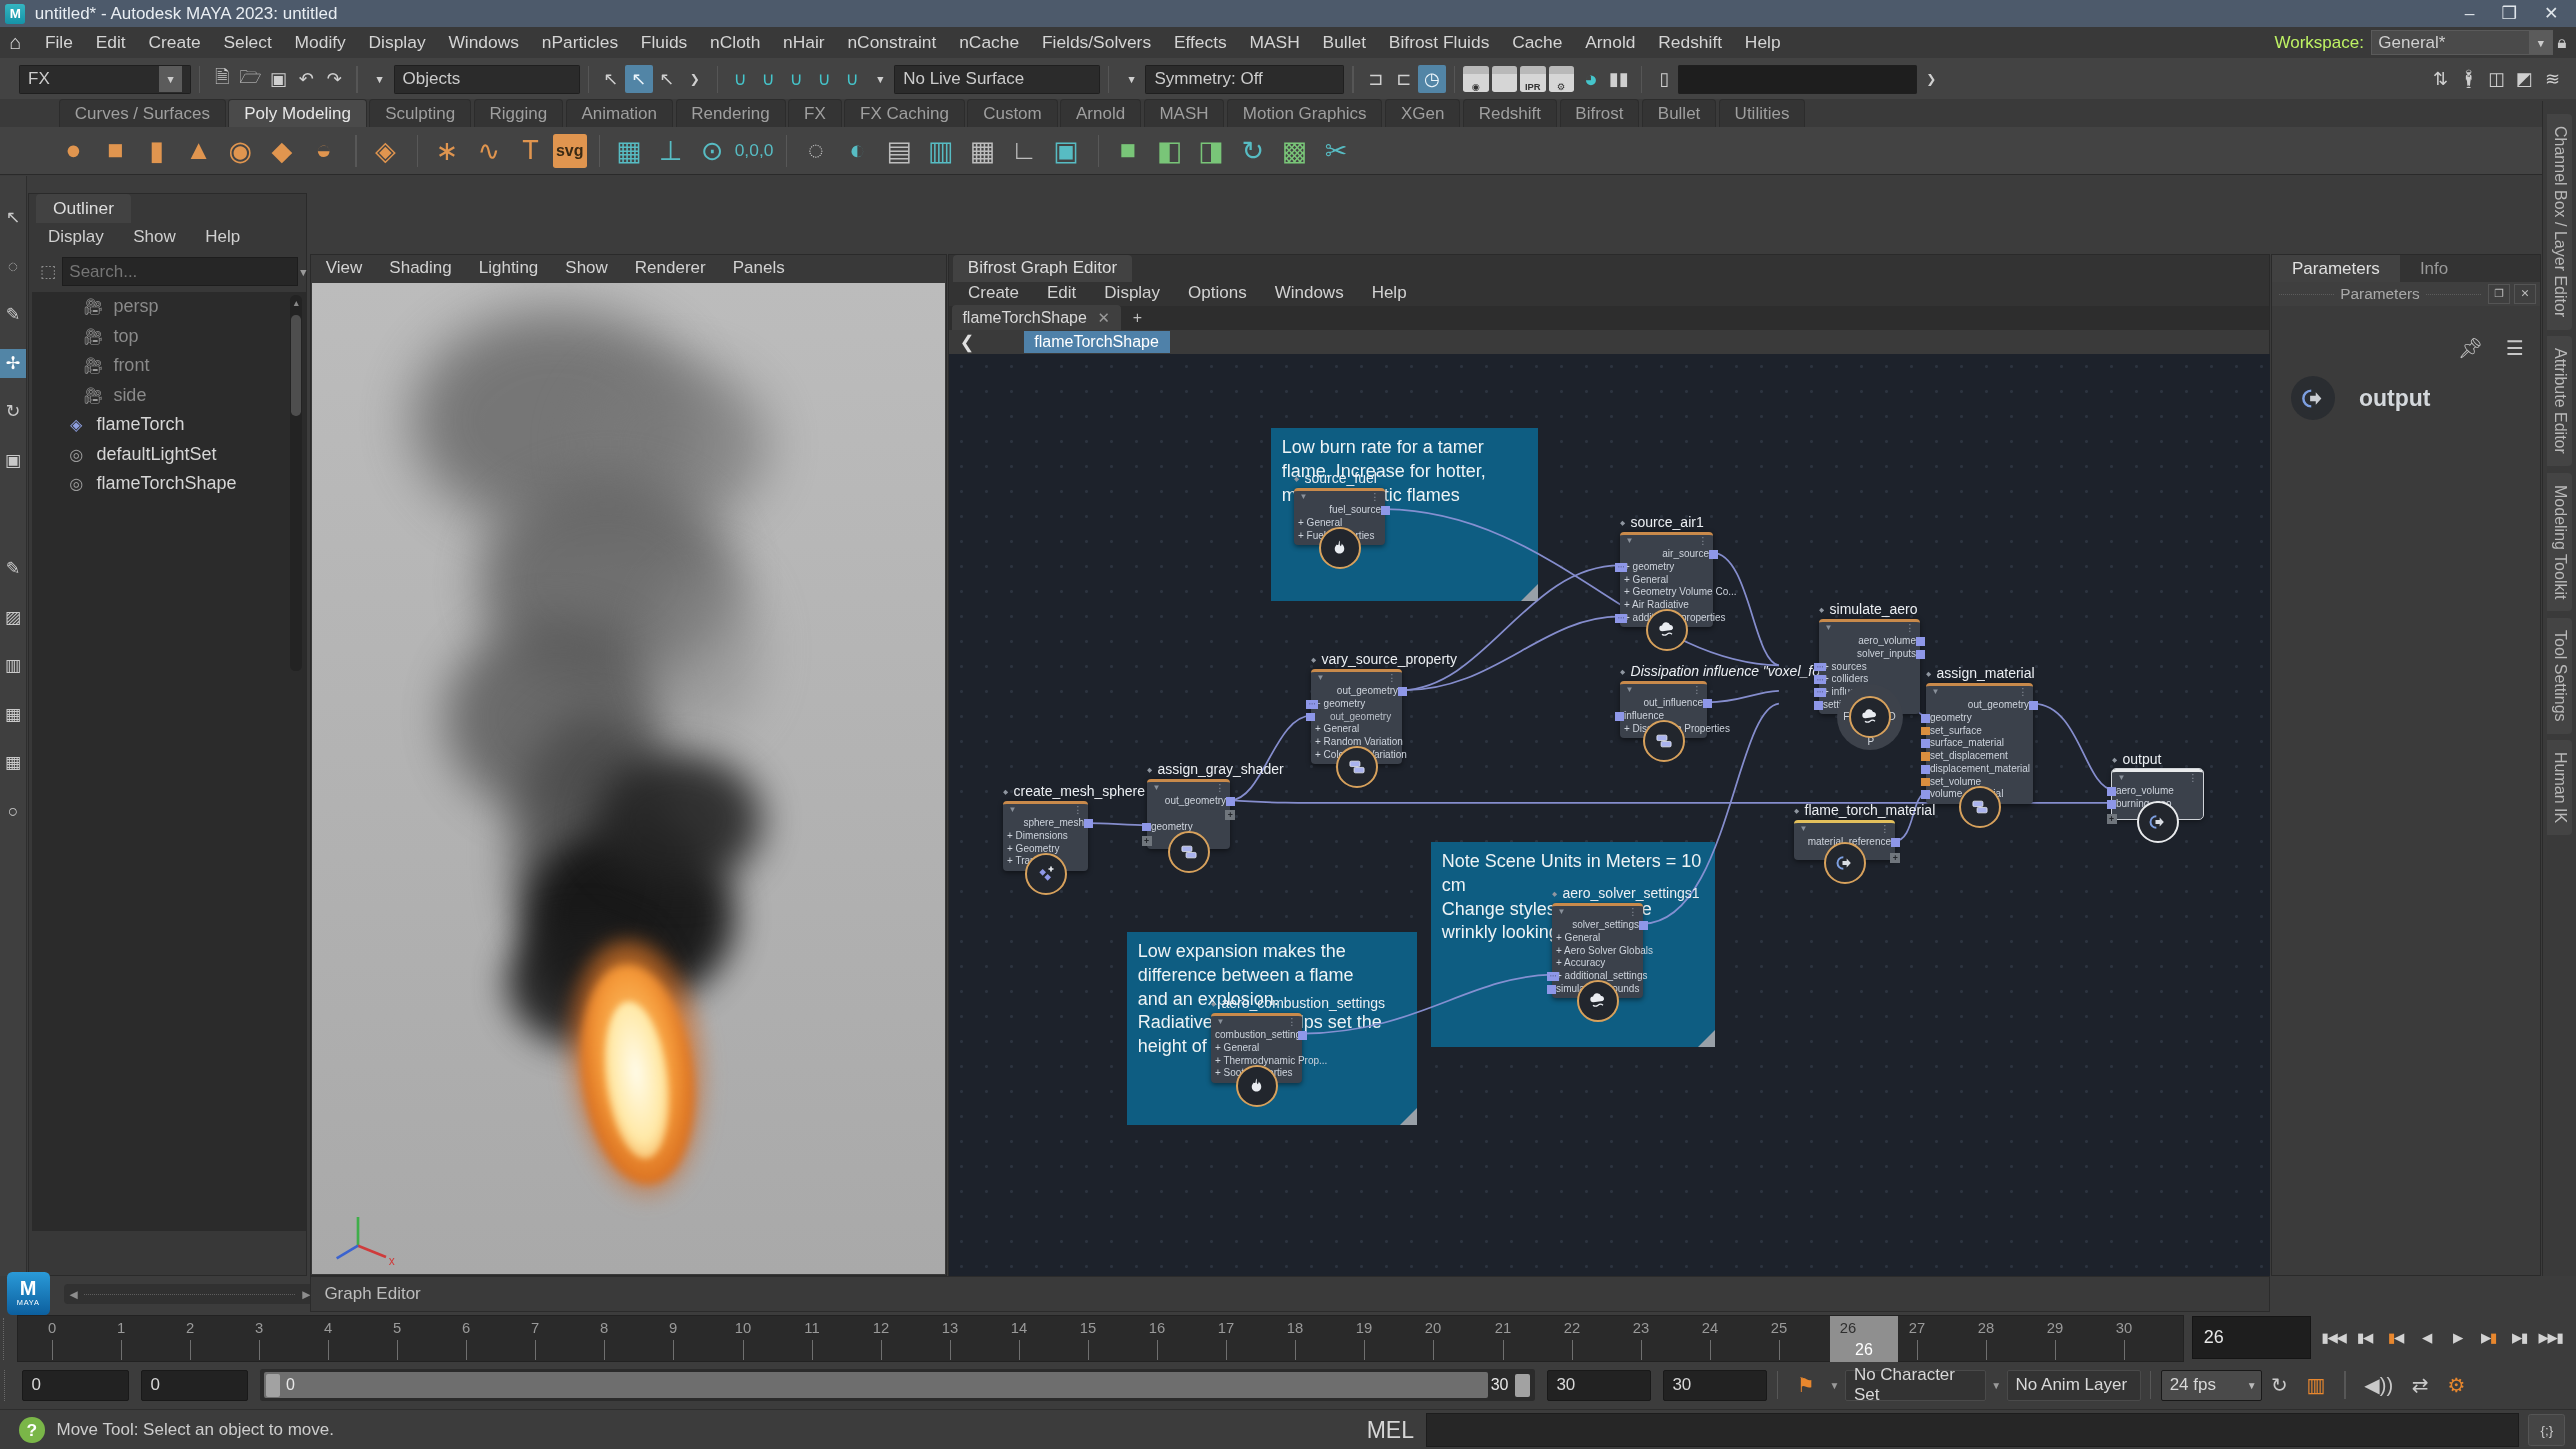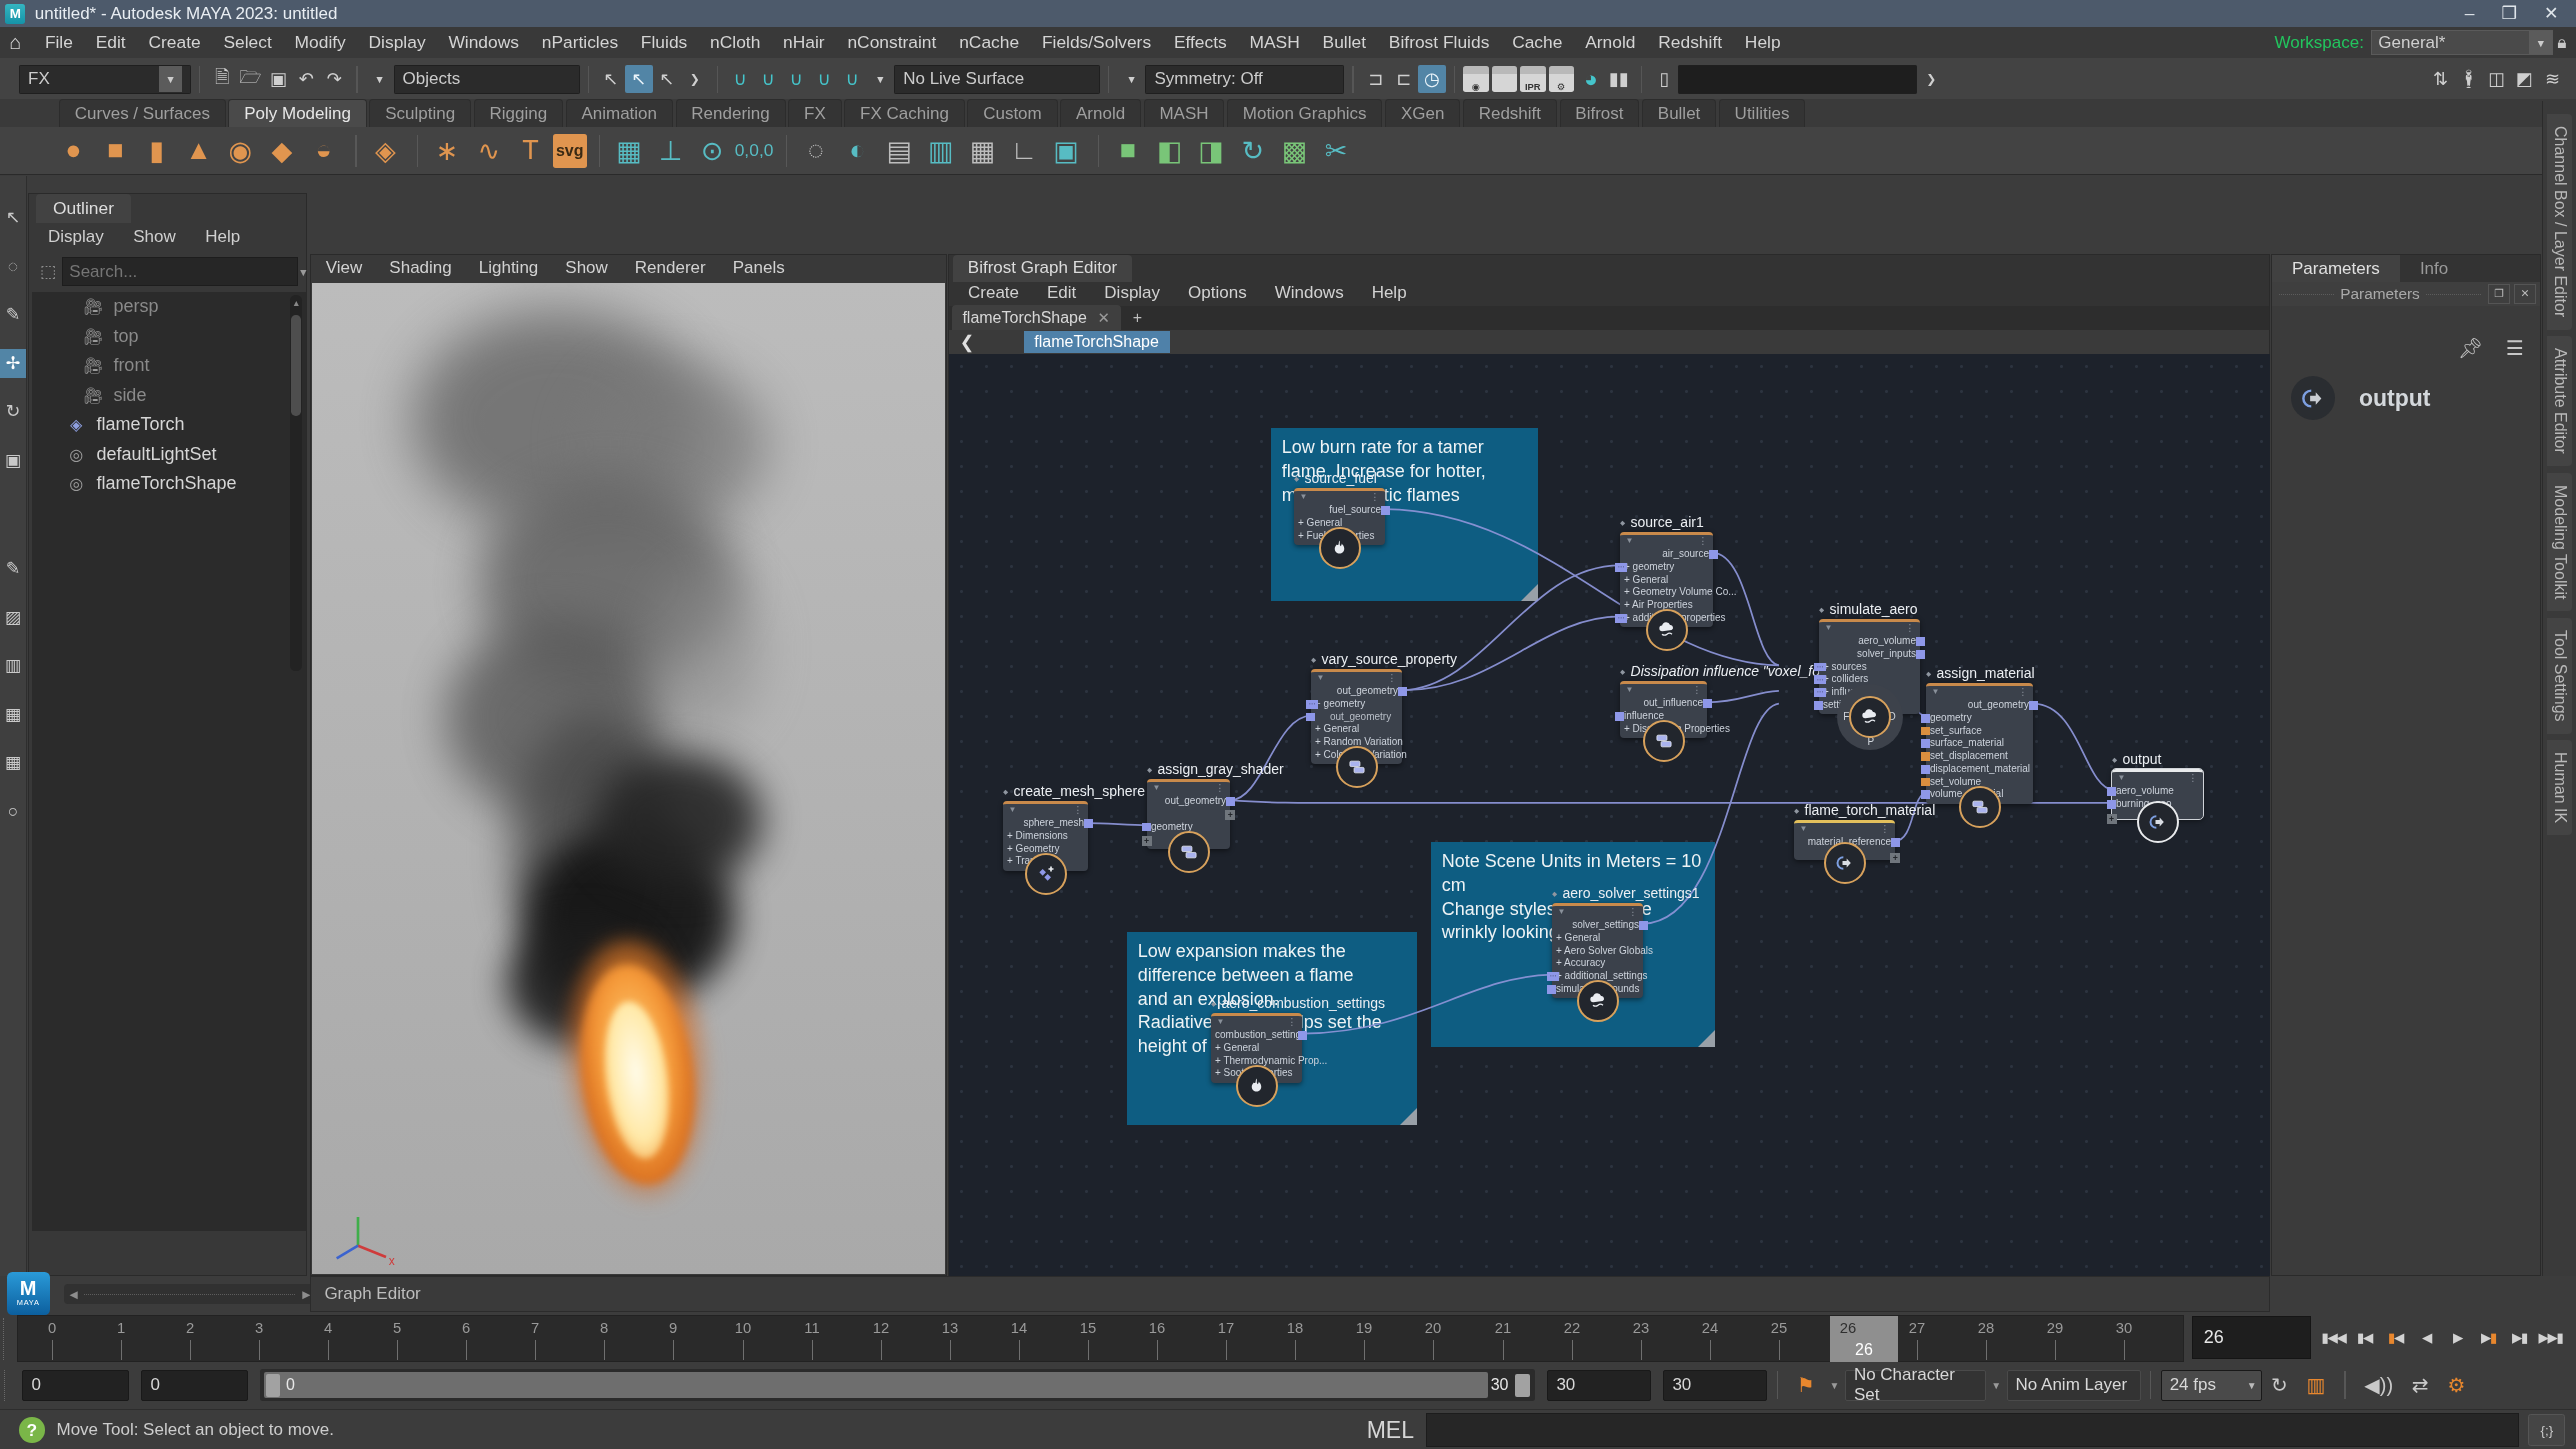--- a/index.html
+++ b/index.html
@@ -8,21 +8,21 @@
   
   #titlebar{left:0;top:0;width:2576px;height:27px;background:#4d5a6b;display:flex;align-items:center;}
   #appicon{width:20px;height:20px;margin-left:5.4px;border-radius:2.7px;background:linear-gradient(#35b5c1,#1593a8);color:#fff;font-weight:bold;font-size:13.4px;display:flex;align-items:center;justify-content:center;}
   #wintitle{margin-left:9.4px;color:#e8edf2;font-size:17px;}
   #winbtns{margin-left:auto;display:flex;gap:27px;margin-right:17.4px;color:#dfe5ea;font-size:17.4px;}
   #winbtns span{cursor:default;}
   
   #menubar{left:0;top:27px;width:2576px;height:31px;background:#393939;display:flex;align-items:center;border-bottom:0.7px solid #2c2c2c;}
   #homeicon{font-size:20px;color:#d8d8d8;margin:0 12px 0 9.4px;}
   .mitem{font-size:17.4px;color:#d4d4d4;margin:0 11.4px;white-space:nowrap;}
-  #wslabel{margin-left:auto;font-size:17px;color:#22c55e;}
+  #wslabel{margin-left:auto;font-size:17px;color:#bef264;}
   #wsselect{width:174px;height:23px;background:#4a4a4a;border:0.7px solid #5a5a5a;margin:0 4px 0 6.7px;font-size:17px;color:#cfcfcf;display:flex;align-items:center;padding-left:6.7px;}
   #wsselect .dd{margin-left:auto;background:#5b5b5b;height:100%;width:23px;display:flex;align-items:center;justify-content:center;font-size:10.7px;color:#ccc;}
   #wslock{font-size:17.4px;color:#c9c9c9;margin-right:9.4px;}
   
   #toolbar{left:0;top:58px;width:2576px;height:42px;background:#434343;display:flex;align-items:center;border-bottom:0.7px solid #2c2c2c;}
   .tsep{width:1.3px;height:27px;background:#565656;margin:0 8px;}
   .tfield{height:27px;background:#2b2b2b;border:0.7px solid #1f1f1f;color:#cccccc;font-size:17px;display:flex;align-items:center;padding:0 8px;border-radius:1.3px;}
   .tico{width:28px;height:28px;display:flex;align-items:center;justify-content:center;font-size:18px;color:#cfcfcf;border-radius:2px;}
   .tico.teal{color:#45c5cb;}
   .tico.active{background:#5285a6;color:#eaf4fa;}
@@ -552,21 +552,21 @@
       <div class="bnode" style="left:671px;top:178px;width:93px;height:95px;">
         <div class="ntitle"><span>source_air1</span></div>
         <div class="nhead">
             <span class="cv">▼</span>
             <span class="kb">⋮</span>
           </div>
         <div class="nrow out"><i class="pt r"></i><span>air_source</span></div>
         <div class="nrow"><i class="pt l d3">⋯</i><span>+ geometry</span></div>
         <div class="nrow"><span>+ General</span></div>
         <div class="nrow"><span>+ Geometry Volume Co...</span></div>
-        <div class="nrow"><span>+ Air Properties</span></div>
+        <div class="nrow"><span>+ Air Radiative</span></div>
         <div class="nrow"><i class="pt l d3">⋯</i><span>+ additional_properties</span></div>
         <div class="nicon">
             <svg width="20" height="20" viewBox="0 0 24 24">
               <path d="M6.5 13.5a3.5 3.5 0 0 1-.4-7 5 5 0 0 1 9.6-.6 3.3 3.3 0 0 1 1.8 6.2z" fill="#e9ecf1"></path>
               <path d="M6 17c2 1.6 4 1.6 6 0s4-1.6 6 0" stroke="#e9ecf1" stroke-width="1.6" fill="none"></path>
             </svg>
           </div>
       </div>
 
       <div class="bnode" style="left:671px;top:327px;width:87px;height:57px;">

